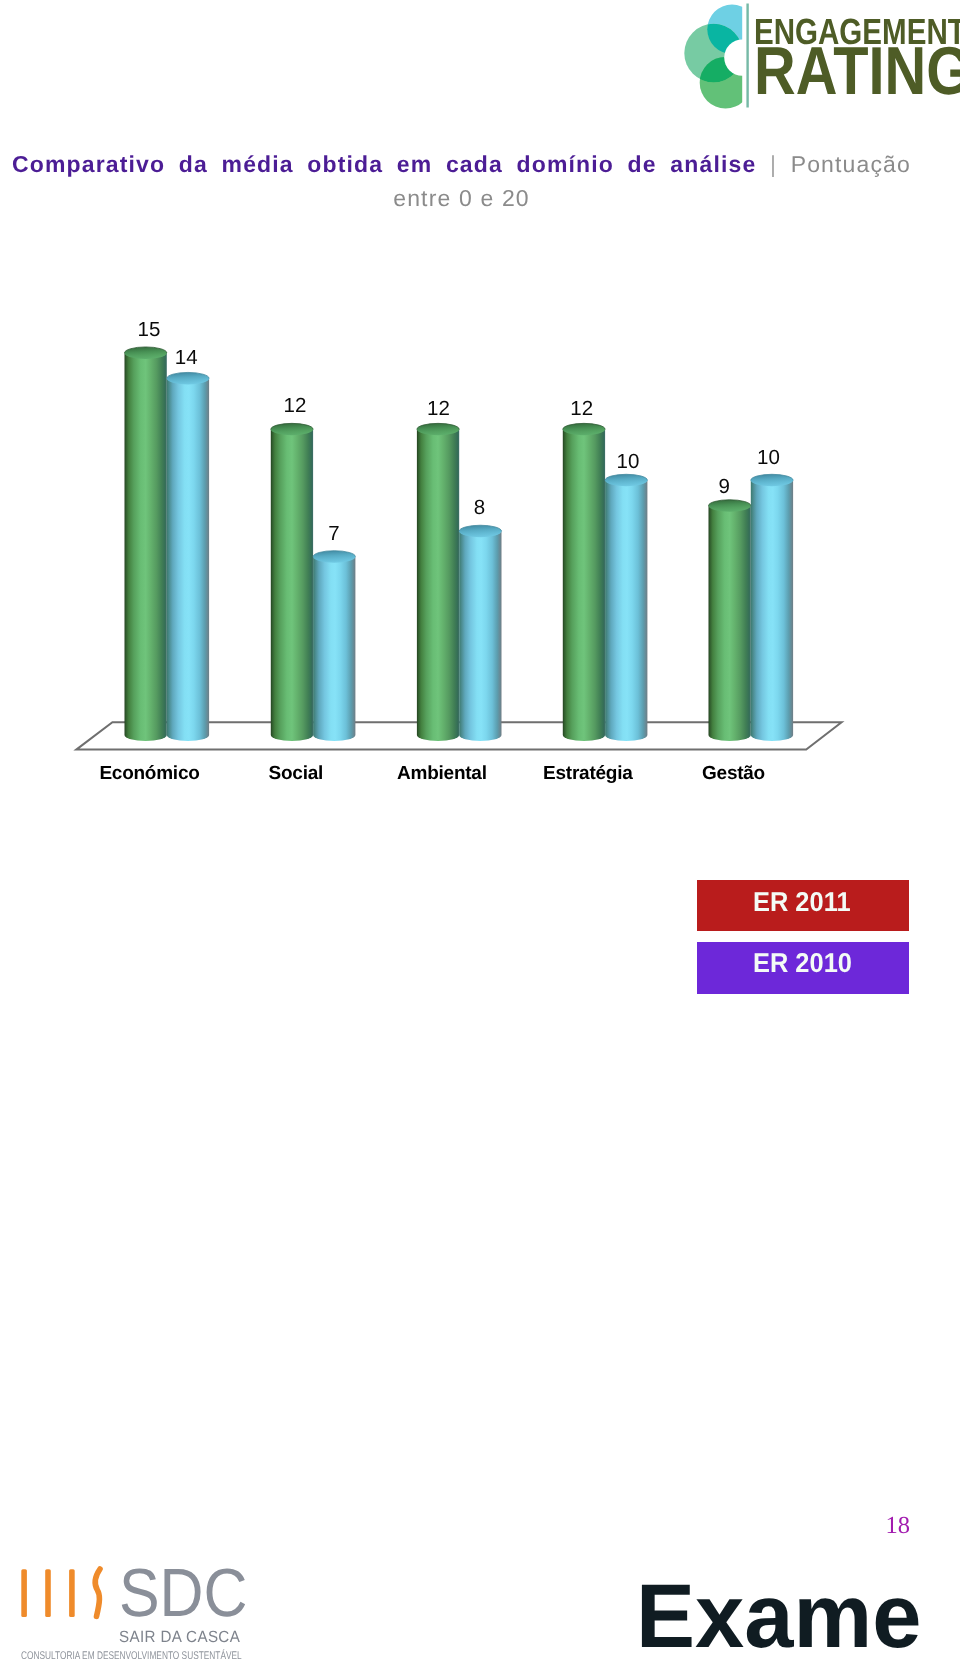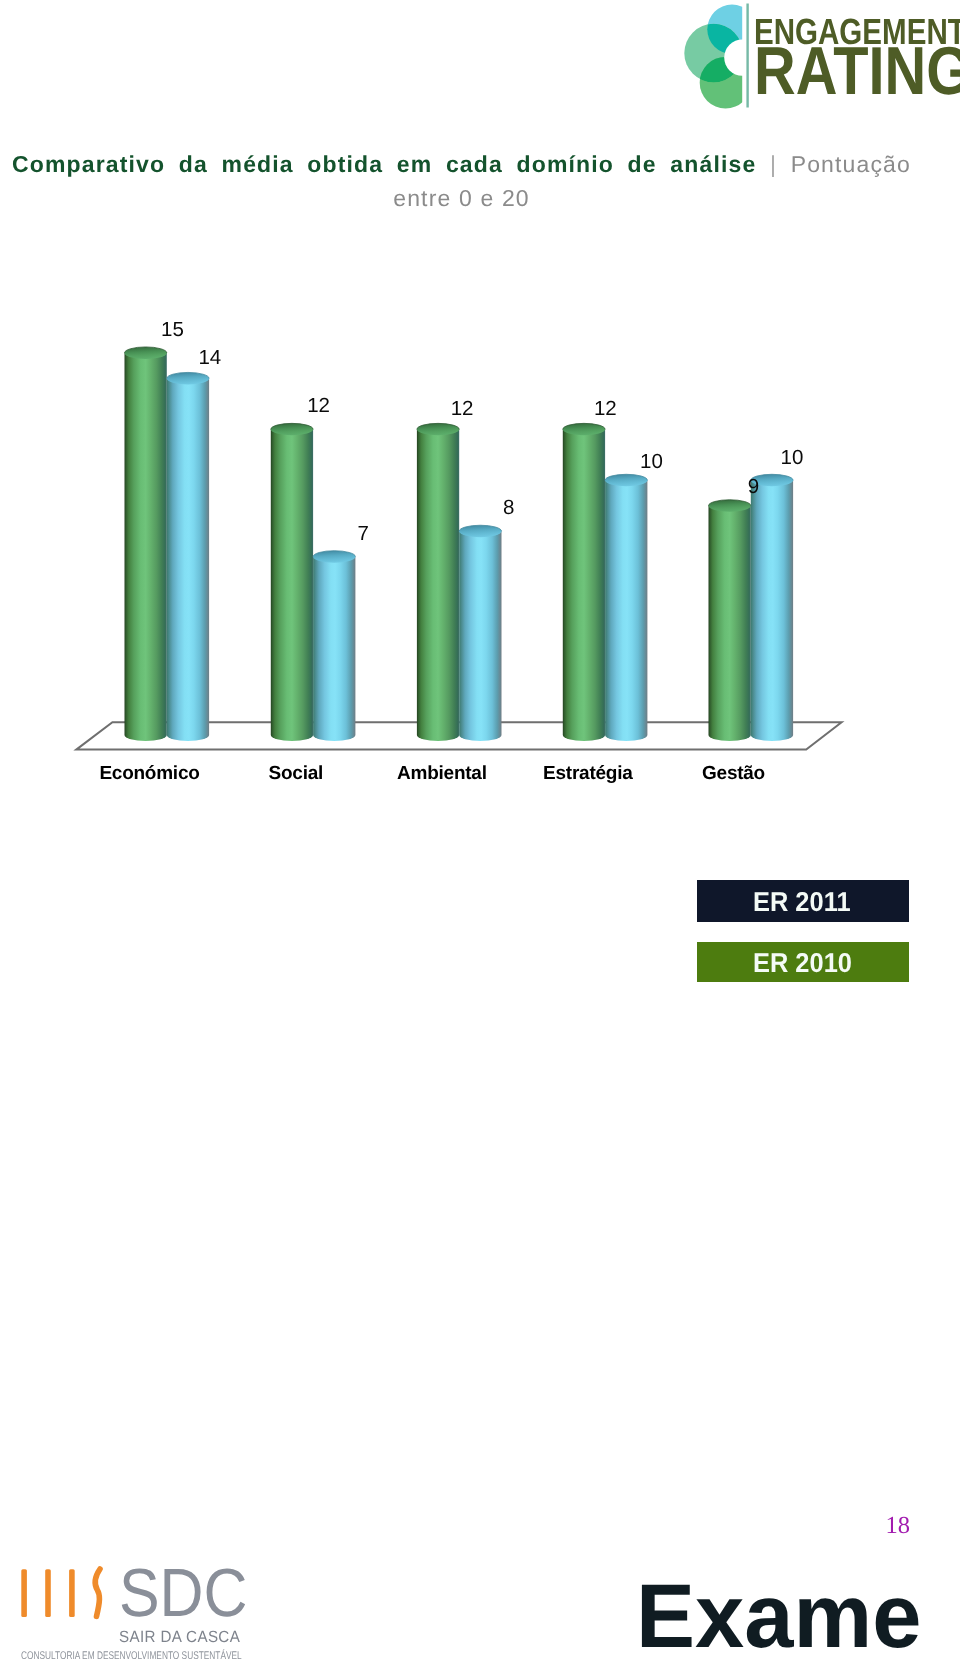--- a/index.html
+++ b/index.html
@@ -12,37 +12,37 @@
   .logo svg{display:block;}
   .logo-text{position:absolute;left:76px;top:0;width:215px;height:112px;}
   .logo-l1{position:absolute;left:0;top:14px;font-size:36.4px;line-height:36.4px;font-weight:bold;color:#4e5c26;font-family:"Liberation Sans",sans-serif;white-space:nowrap;transform:scaleX(0.812);transform-origin:left top;}
   .logo-l2{position:absolute;left:0;top:38px;font-size:67.8px;line-height:67.8px;font-weight:bold;color:#4e5c26;font-family:"Liberation Sans",sans-serif;white-space:nowrap;transform:scaleX(0.852);transform-origin:left top;}
 
   
   .title{position:absolute;left:4px;top:148px;width:899px;font-size:23px;line-height:33.5px;color:#8b8b8b;text-align:justify;letter-spacing:1.15px;}
   .title .end{display:inline-block;width:100%;height:0;}
   .tline1{text-align:justify;height:33.5px;}
   .tline2{text-align:center;}
-  .title .b{font-weight:bold;color:#14532d;margin-top:26px;}
+  .title .b{font-weight:bold;color:#4c1d95;margin-top:26px;}
   .title .sep{font-weight:normal;color:#a8a8a8;}
   .title .lt{font-weight:normal;}
 
   
   .chart{position:absolute;left:0;top:0;width:960px;height:1663px;pointer-events:none;}
 
   .chartsvg{position:absolute;left:0;top:0;}
-  .vlabel{position:absolute;font-size:20.5px;line-height:20.5px;color:#0a0a0a;text-align:right;-webkit-font-smoothing:antialiased;}
+  .vlabel{position:absolute;font-size:20.5px;line-height:20.5px;color:#0a0a0a;text-align:center;-webkit-font-smoothing:antialiased;}
   .catlabel{position:absolute;font-size:19px;line-height:22.4px;color:#000;font-weight:bold;text-align:center;letter-spacing:-0.25px;}
 
   
   .legend{position:absolute;left:689.2px;top:880.1px;width:211.5px;}
   .legend-item{position:absolute;left:0;width:211.5px;display:flex;align-items:flex-start;justify-content:flex-start;}
   .legend-item span{color:#f4fbf6;font-size:27.4px;line-height:27.4px;font-weight:bold;display:inline-block;transform:scaleX(0.928);transform-origin:left top;white-space:nowrap;}
-  .legend-item.a{background:#0f172a;height:42px;top:0;}
-  .legend-item.b{background:#4d7c0f;height:40px;top:61.9px;}
+  .legend-item.a{background:#b91c1c;height:51px;top:0;}
+  .legend-item.b{background:#6d28d9;height:52px;top:61.9px;}
   .legend-item.a span{margin-left:55.8px;margin-top:8.1px;}
   .legend-item.b span{margin-left:55.8px;margin-top:7.5px;}
 
   
   .pagenum{position:absolute;left:877.6px;top:1513.5px;font-size:24.5px;line-height:24.5px;color:#a21caf;font-family:"Liberation Serif",serif;}
   .sdc{position:absolute;left:0;top:1560px;width:250px;height:103px;}
   .sdc-marks{position:absolute;left:10px;top:5px;}
   .sdc-word{position:absolute;left:110.9px;top:1559px;font-size:68.2px;line-height:68.2px;font-weight:normal;color:#8a8f99;font-family:"Liberation Sans",sans-serif;letter-spacing:0px;transform:scaleX(0.893);transform-origin:left top;white-space:nowrap;}
   .sdc-sub{position:absolute;left:110.6px;top:1628.5px;font-size:16.2px;line-height:16.2px;color:#7e838c;font-family:"Liberation Sans",sans-serif;letter-spacing:0.4px;white-space:nowrap;transform:scaleX(0.937);transform-origin:left top;}
   .sdc-tag{position:absolute;left:13px;top:1651.2px;font-size:11.2px;line-height:11.2px;color:#8e939b;font-family:"Liberation Sans",sans-serif;white-space:nowrap;transform:scaleX(0.743);transform-origin:left top;}

